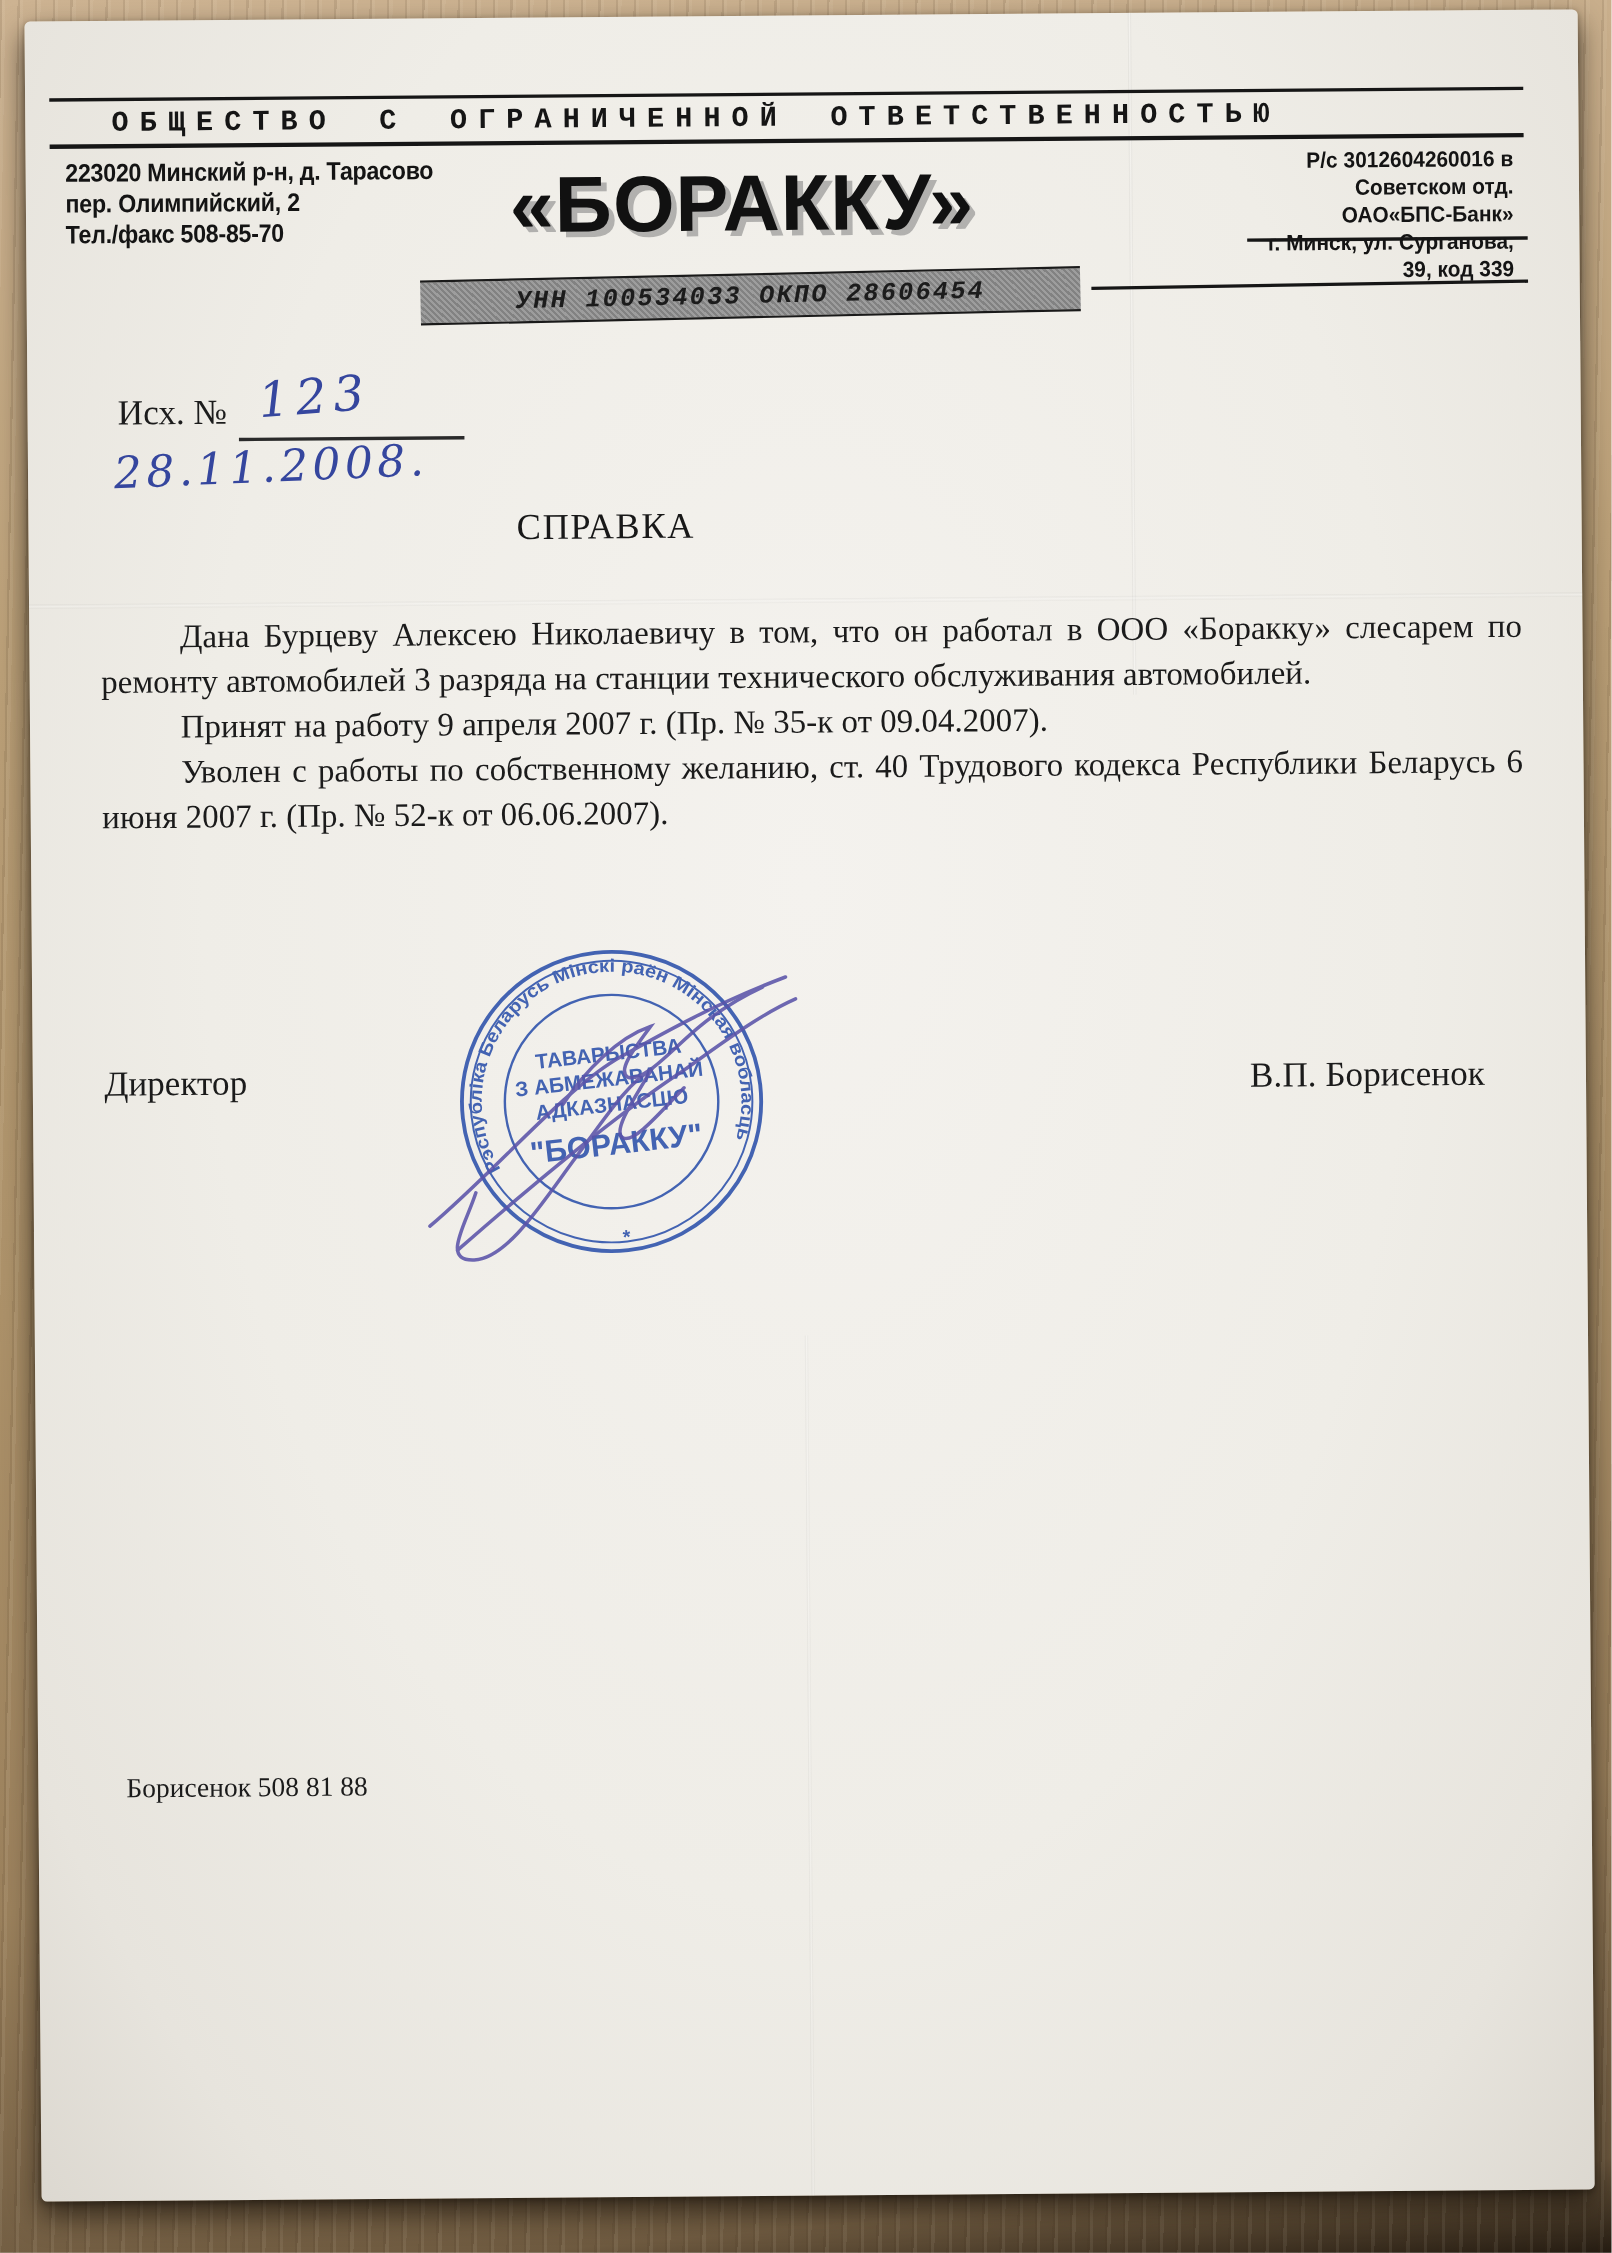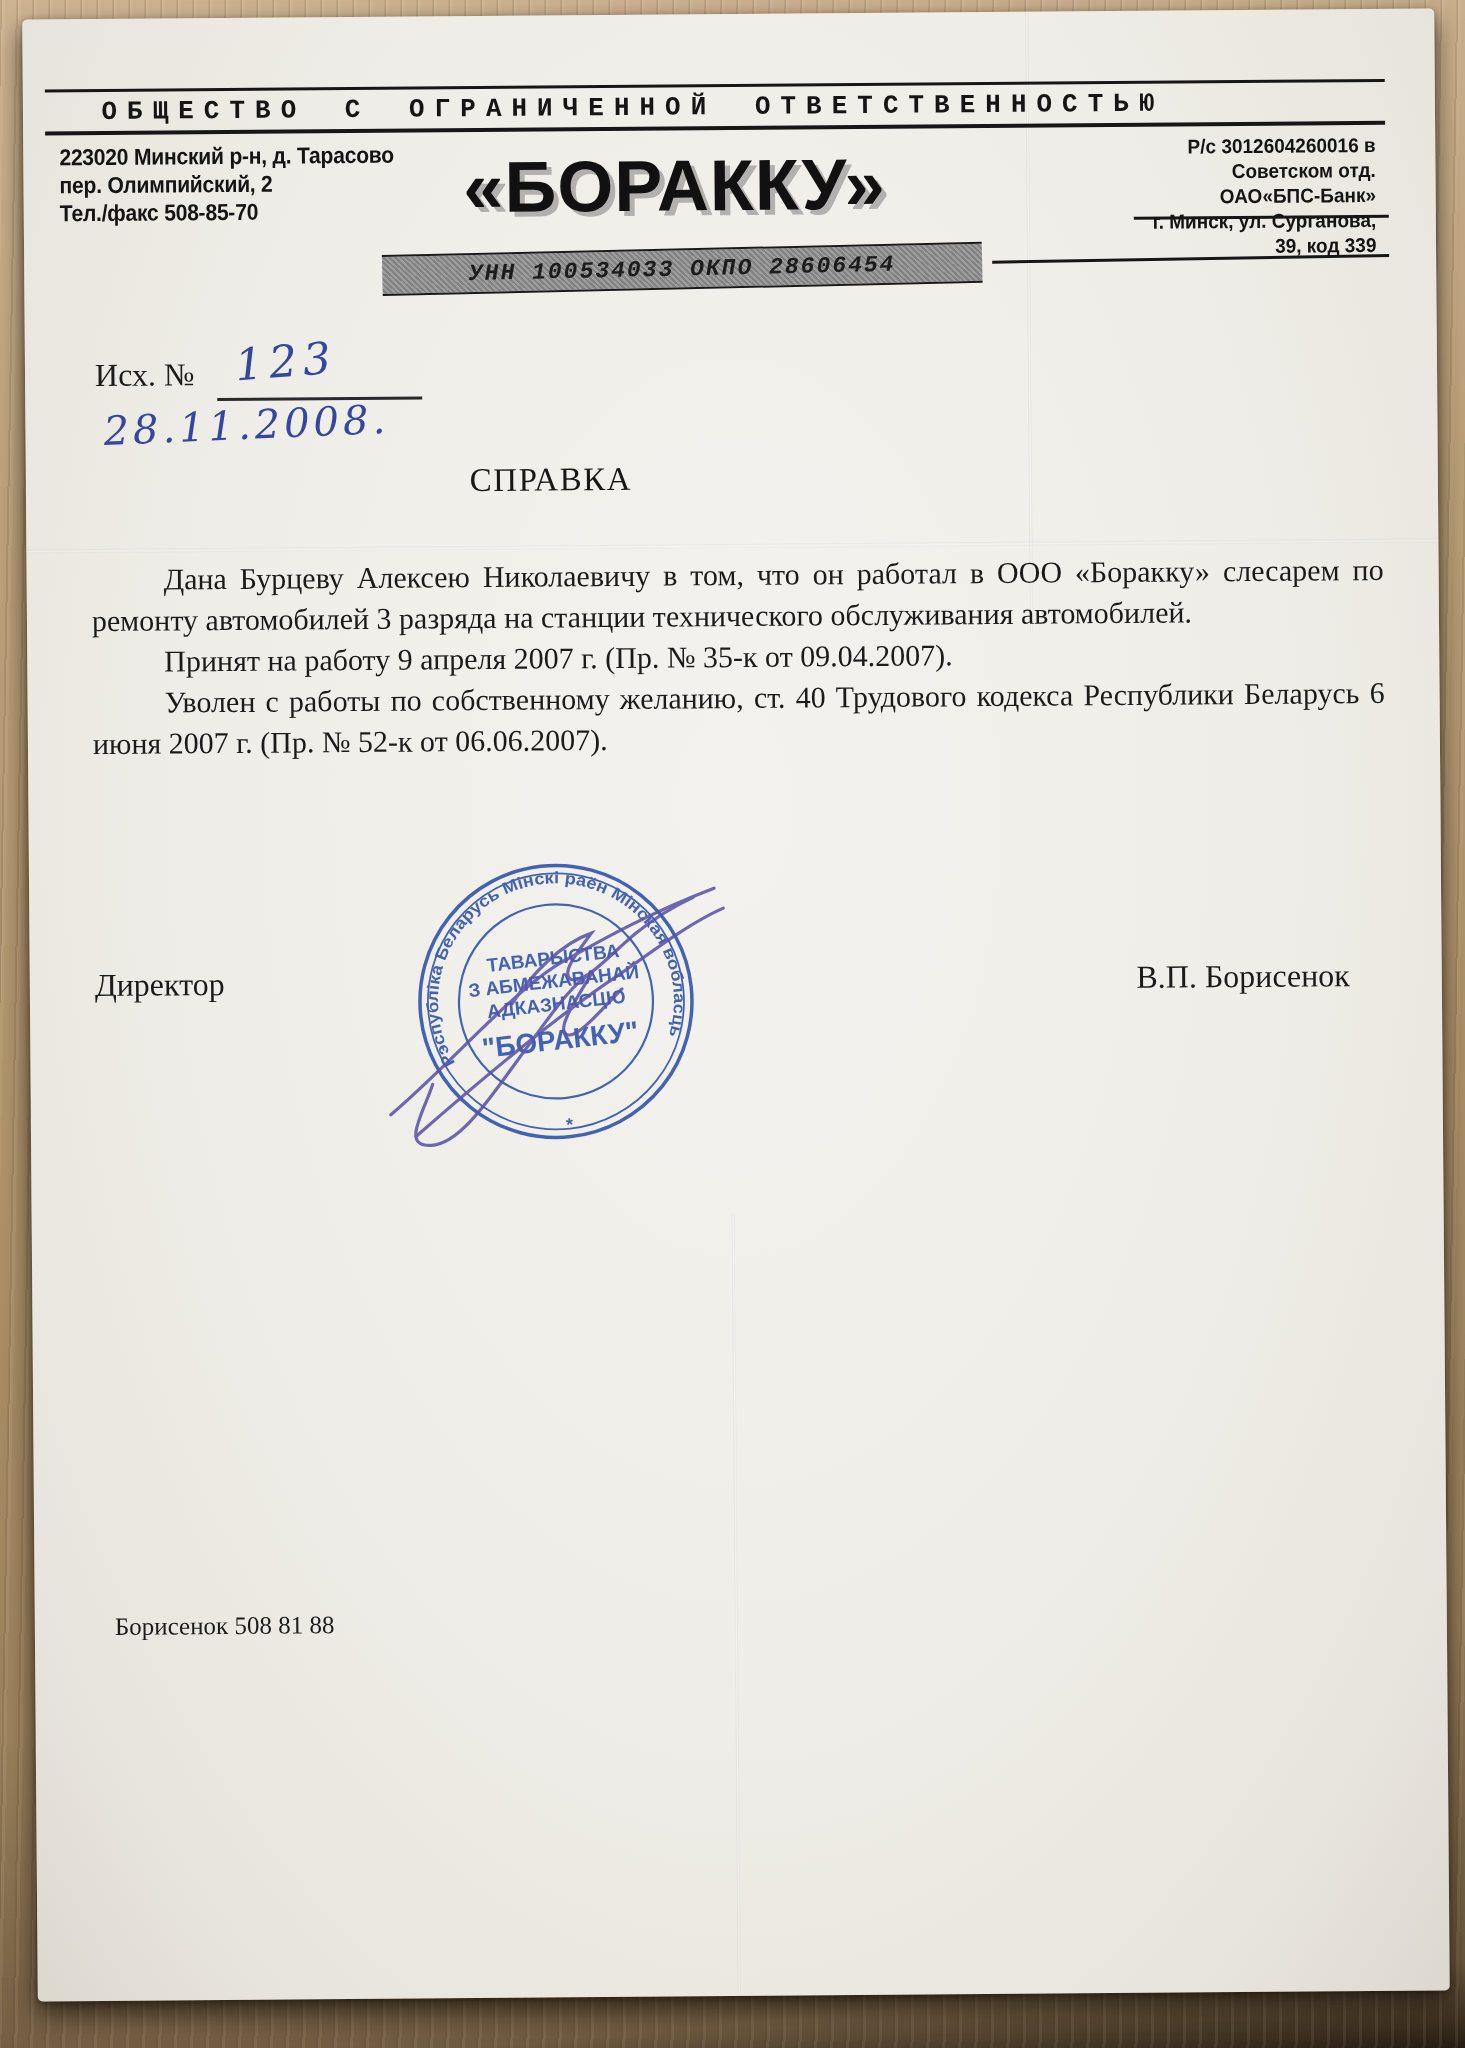--- a/index.html
+++ b/index.html
@@ -50,21 +50,21 @@
     background:repeating-linear-gradient(45deg,#9d9d9d 0 2px,#828282 2px 4px);
     border-top:2px solid #1a1a1a;border-bottom:2px solid #1a1a1a;
     transform:rotate(-0.8deg);
     display:flex;align-items:center;justify-content:center;
   }
   .unn-band span{
     font-family:"Liberation Mono",monospace;font-style:italic;font-weight:bold;
     font-size:23px;color:#1c1c1c;letter-spacing:2px;white-space:nowrap;
   }
   .unn-rule{left:968px;top:247px;width:397px;height:3px;transform:rotate(-0.5deg);}
-  .outgoing-label{position:absolute;left:70px;top:338px;font-size:32px;color:#1c1c1c;}
+  .outgoing-label{position:absolute;left:82px;top:338px;font-size:32px;color:#1c1c1c;}
   .hand{font-family:"DejaVu Serif",serif;font-style:italic;color:#35469e;}
   .outgoing-number{position:absolute;left:210px;top:318px;font-size:44px;letter-spacing:6px;transform:rotate(-4deg);}
   .outgoing-underline{position:absolute;left:192px;top:380px;width:205px;height:3px;background:#2a2a2a;}
   .outgoing-date{position:absolute;left:78px;top:384px;font-size:40px;letter-spacing:4px;transform:rotate(-2deg);}
   .doc-title{position:absolute;left:0;top:446px;width:1050px;text-align:center;font-size:33px;color:#181818;letter-spacing:1.5px;}
   .body-text{
     position:absolute;left:65px;top:540px;width:1292px;
     font-size:30px;line-height:41px;color:#1b1b1b;text-align:justify;
   }
   .body-text p{margin:0;text-indent:72px;}

